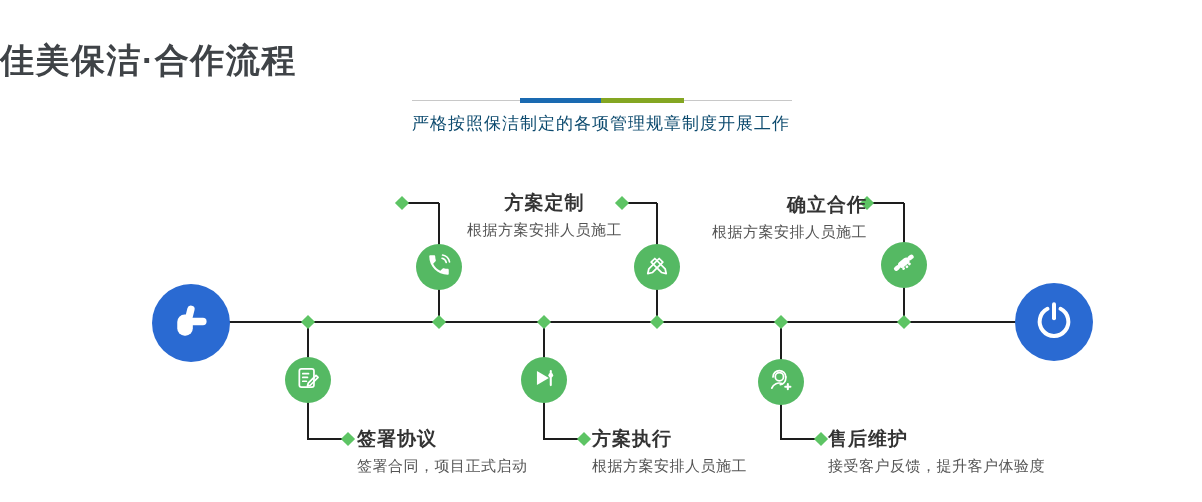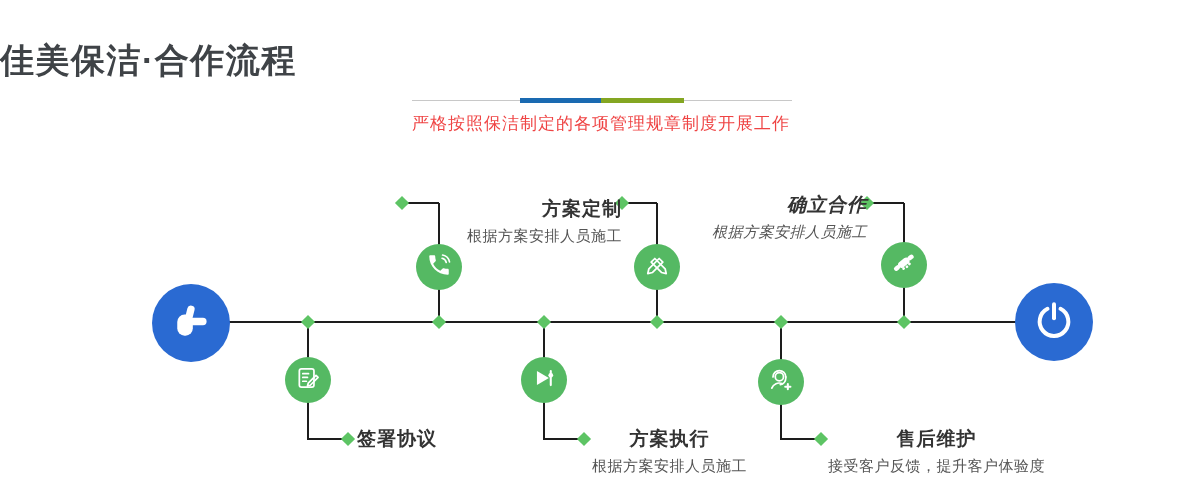--- a/index.html
+++ b/index.html
@@ -22,40 +22,40 @@
   .page-title{
     position:absolute;top:38px;left:0;width:100%;text-align:left;
     font-size:34px;font-weight:bold;color:var(--title_color);letter-spacing:1.5px;margin:0;
   }
   .divider{position:absolute;top:98px;left:412px;width:380px;height:5px;}
   .divider .base{position:absolute;top:2px;left:0;width:100%;height:1px;background:#c8c8c8;}
   .divider .seg-blue{position:absolute;top:0;left:108px;width:81px;height:5px;background:var(--divider_blue);}
   .divider .seg-green{position:absolute;top:0;left:189px;width:83px;height:5px;background:var(--divider_green);}
   .page-subtitle{
     position:absolute;top:112px;left:0;width:100%;text-align:center;
-    font-size:17px;color:#ef4444;letter-spacing:1px;margin:0;
+    font-size:17px;color:#0c4a6e;letter-spacing:1px;margin:0;
   }
   
   .hline,.vline{position:absolute;background:var(--line_dark);z-index:1;}
   .hline{height:2px;}
   .vline{width:2px;}
   .diamond{
     position:absolute;width:10px;height:10px;background:var(--diamond_green);
     transform:rotate(45deg);z-index:2;
   }
   
   .circle{
     position:absolute;border-radius:50%;display:flex;align-items:center;justify-content:center;z-index:3;
   }
   .circle.blue{width:78px;height:78px;background:var(--accent_blue);}
   .circle.green{width:46px;height:46px;background:var(--circle_green);}
   
   .step-label{position:absolute;z-index:2;white-space:nowrap;}
   .step-label.align-right{text-align:right;}
-  .step-label.align-left{text-align:center;}
+  .step-label.align-left{text-align:left;}
   .step-label h3{margin:0 0 5px 0;font-size:19px;font-weight:bold;color:var(--text_dark);letter-spacing:1px;}
   .step-label p{margin:0;font-size:15px;color:var(--text_muted);letter-spacing:0.5px;}
 </style>
 </head>
 <body>
 
 <div class="canvas">
 
   <h1 class="page-title">佳美保洁·合作流程</h1>
   <div class="divider">
@@ -187,31 +187,32 @@
         <path d="M3.5 19.5a7.3 7.3 0 0 1 9.5 -4.2"></path>
         <g stroke-width="1.9">
               <line x1="18.3" y1="15.8" x2="18.3" y2="20.6"></line>
               <line x1="15.9" y1="18.2" x2="20.7" y2="18.2"></line>
             </g>
       </g>
         </svg>
     </span>
   </div>
 
-  <div class="step-label align-right" style="right:580px;top:196px;">
+  <div class="step-label align-right" style="right:580px;top:190px;text-align:center;">
     <h3>方案定制</h3>
     <p>根据方案安排人员施工</p>
   </div>
-  <div class="step-label align-right" style="right:335px;top:192px;font-style:italic;">
+  <div class="step-label align-right" style="right:335px;top:192px;">
     <h3>确立合作</h3>
     <p>根据方案安排人员施工</p>
   </div>
 
   <div class="step-label align-left" style="left:357px;top:426px;">
     <h3>签署协议</h3>
+    <p>签署合同，项目正式启动</p>
   </div>
   <div class="step-label align-left" style="left:828px;top:426px;">
     <h3>售后维护</h3>
     <p>接受客户反馈，提升客户体验度</p>
   </div>
   <div class="step-label align-left" style="left:592px;top:426px;">
     <h3>方案执行</h3>
     <p>根据方案安排人员施工</p>
   </div>
 

